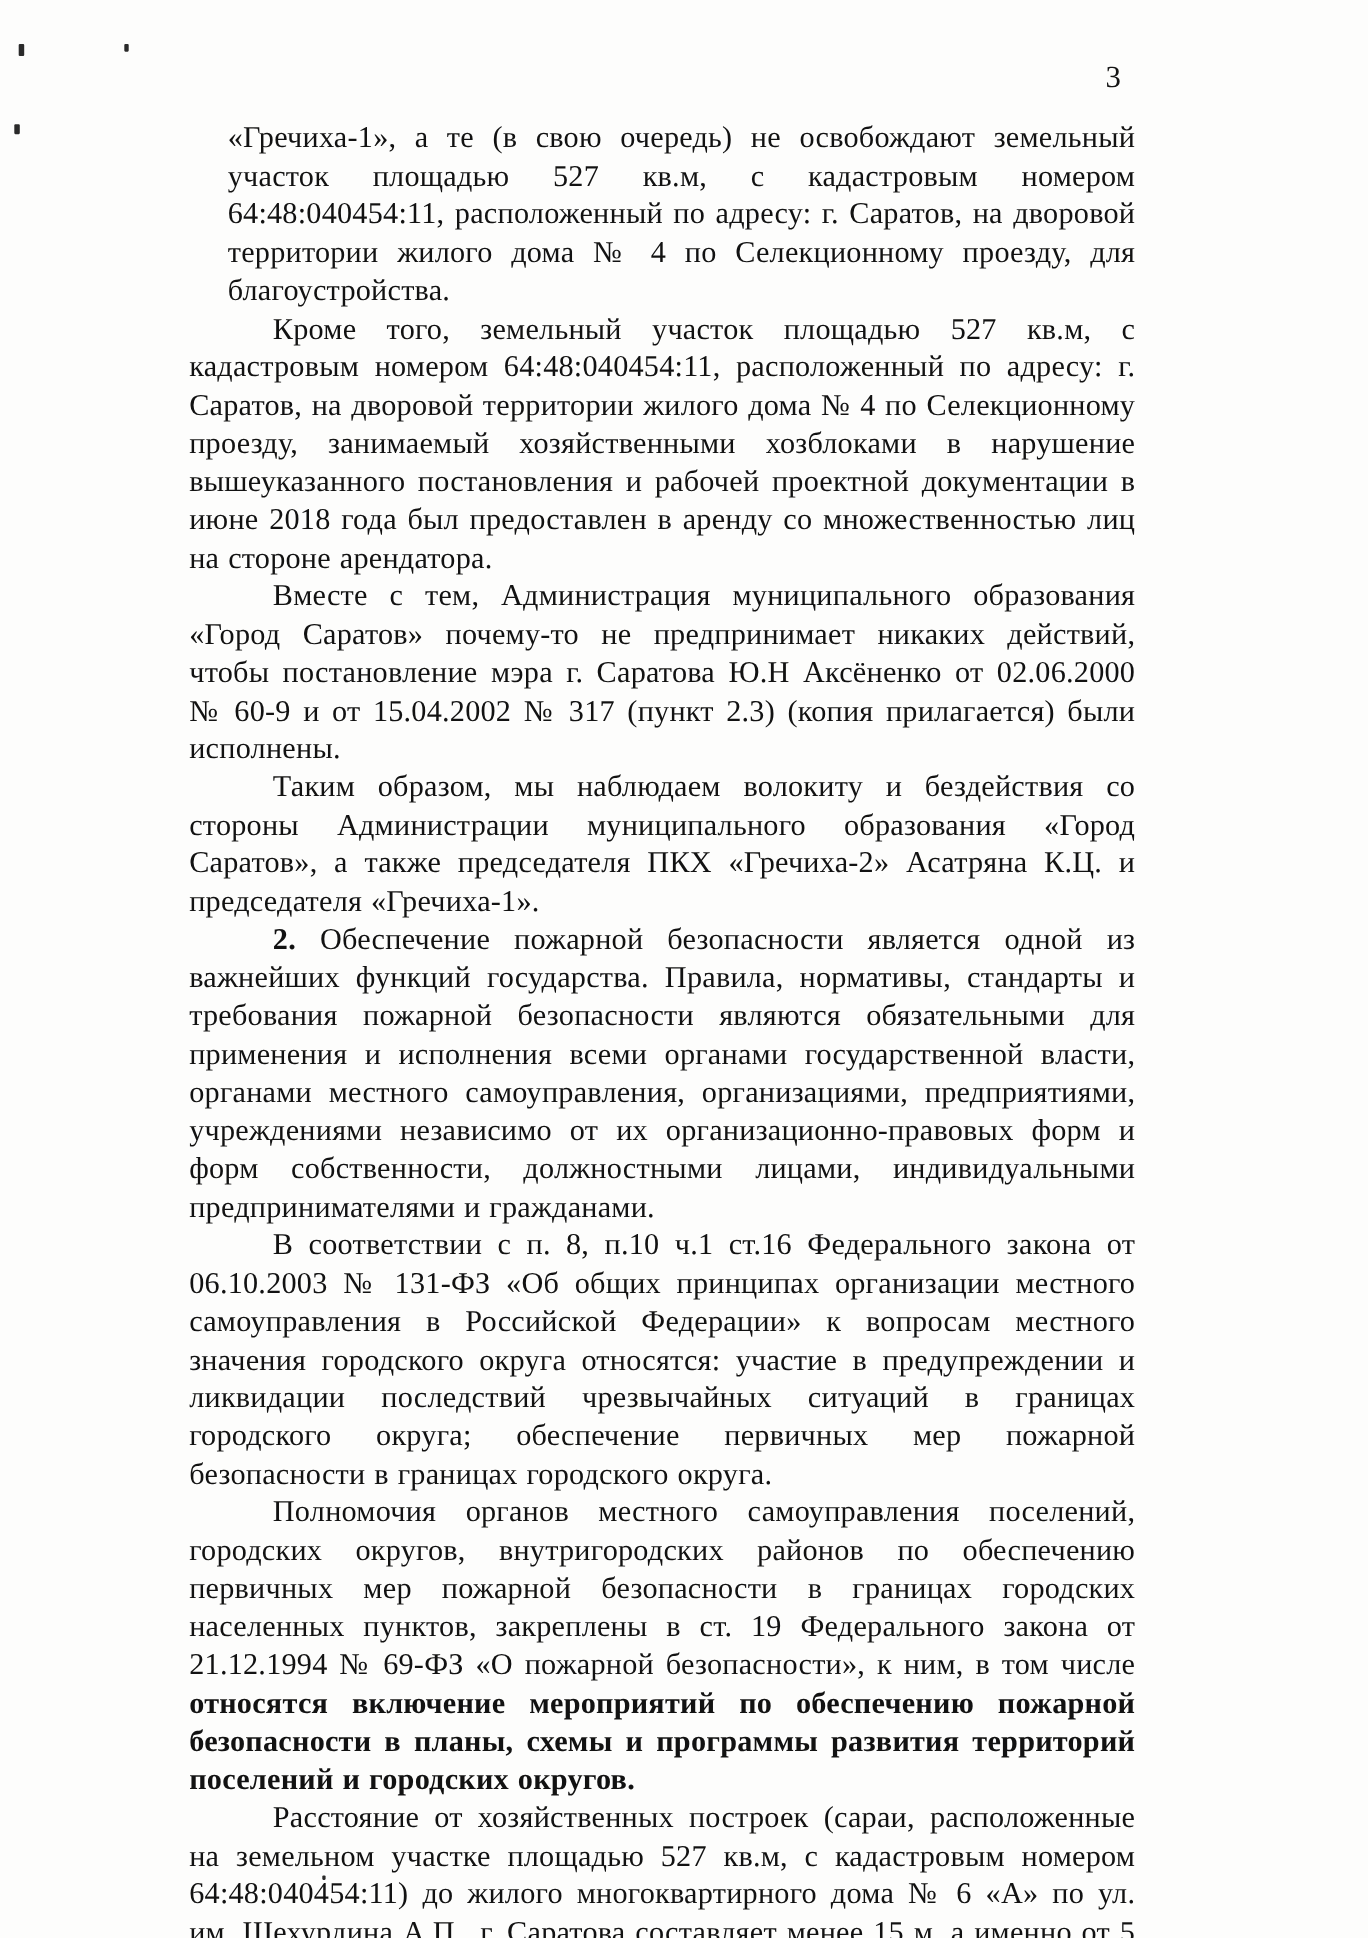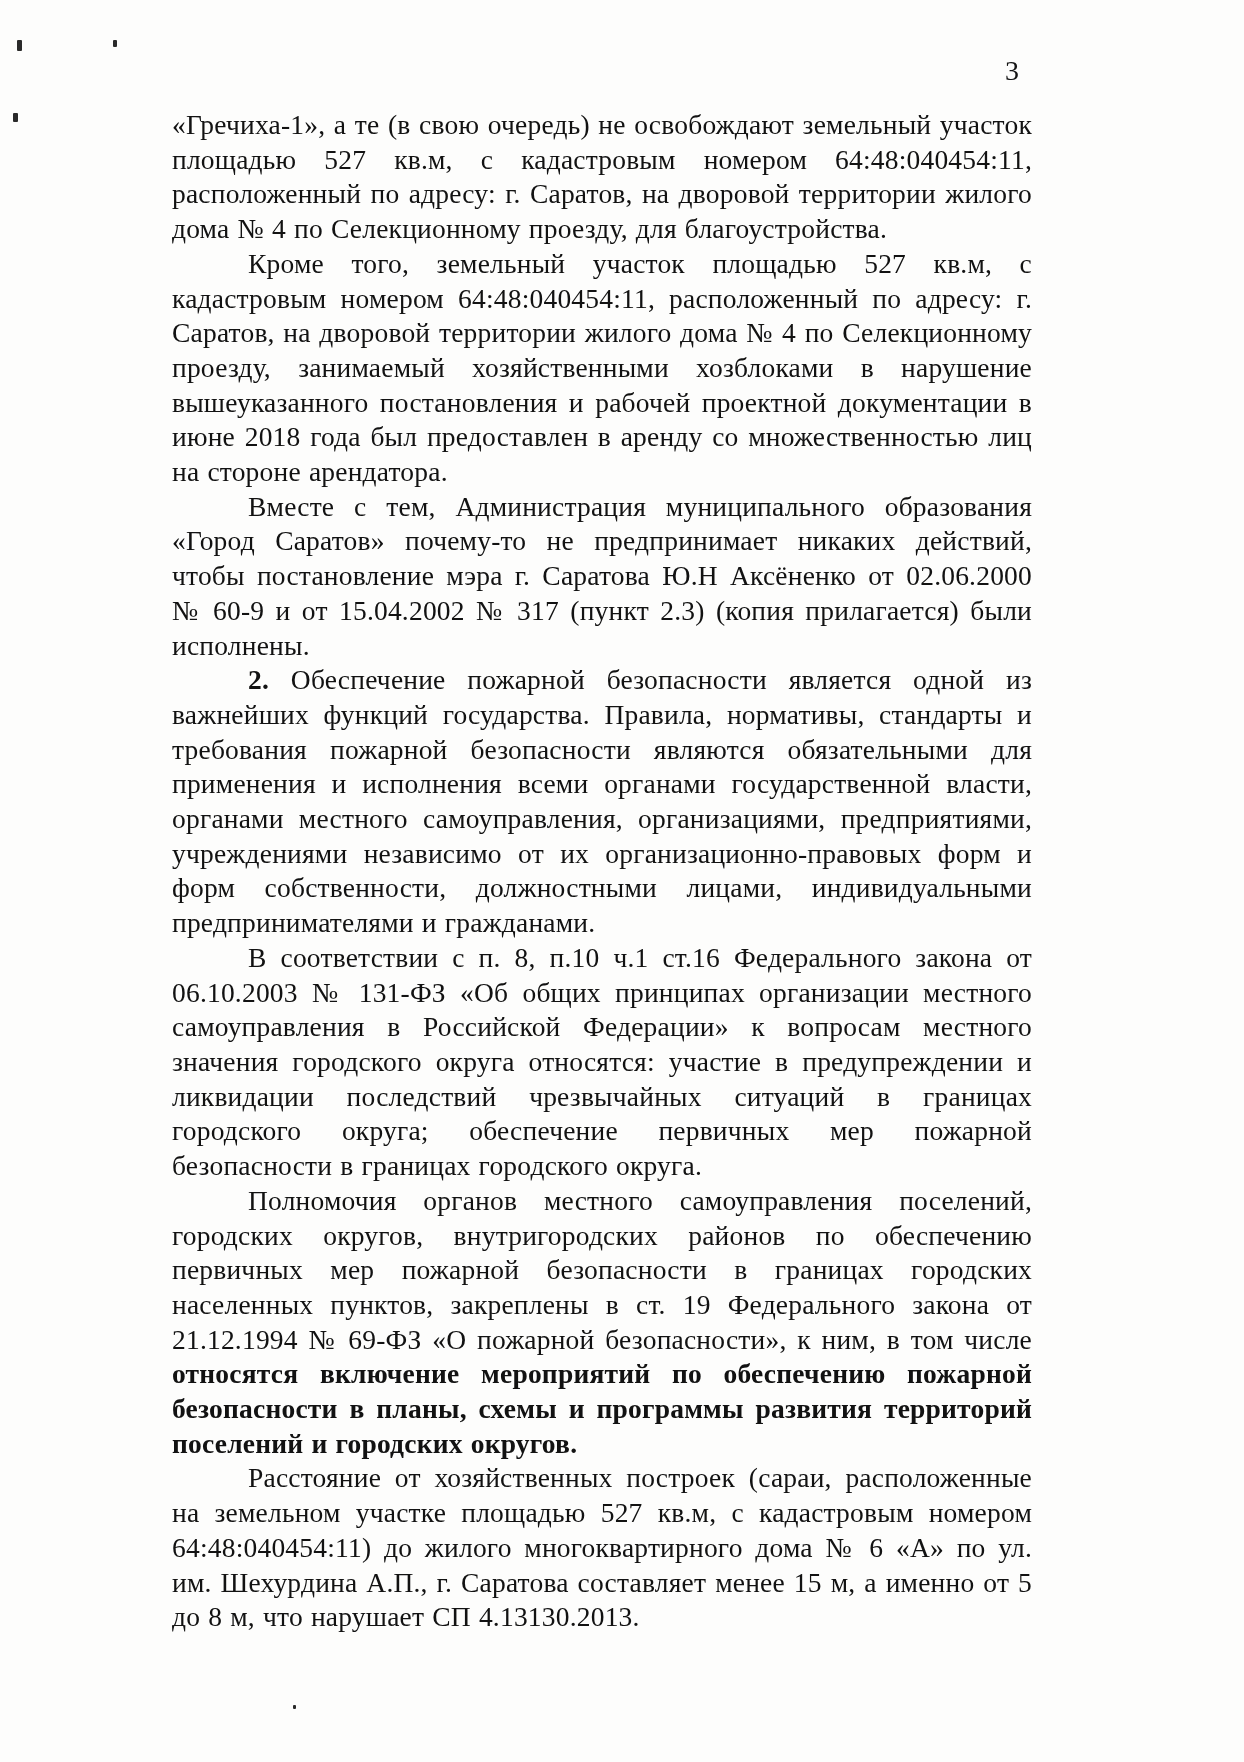--- a/index.html
+++ b/index.html
@@ -34,20 +34,21 @@
     text-align: justify;
     letter-spacing: 0.2px;
     word-spacing: 1px;
   }
   .para {
     margin: 0;
     text-indent: 76px;
   }
   .para.continuation {
     text-indent: 0;
+    margin-left: 35px;
   }
   .seg-bold {
     font-weight: bold;
   }
   
   .speck {
     position: absolute;
     background: #2a2a2a;
     border-radius: 1px;
   }
@@ -69,20 +70,21 @@
   <div class="page-number">3</div>
 
   <div class="body-text">
 
     <p class="para continuation"><span>«Гречиха-1», а те (в свою очередь) не освобождают земельный участок площадью 527 кв.м, с кадастровым номером 64:48:040454:11, расположенный по адресу: г. Саратов, на дворовой территории жилого дома № 4 по Селекционному проезду, для благоустройства.</span></p>
 
     <p class="para"><span>Кроме того, земельный участок площадью 527 кв.м, с кадастровым номером 64:48:040454:11, расположенный по адресу: г. Саратов, на дворовой территории жилого дома № 4 по Селекционному проезду, занимаемый хозяйственными хозблоками в нарушение вышеуказанного постановления и рабочей проектной документации в июне 2018 года был предоставлен в аренду со множественностью лиц на стороне арендатора.</span></p>
 
     <p class="para"><span>Вместе с тем, Администрация муниципального образования «Город Саратов» почему-то не предпринимает никаких действий, чтобы постановление мэра г. Саратова Ю.Н Аксёненко от 02.06.2000 № 60-9 и от 15.04.2002 № 317 (пункт 2.3) (копия прилагается) были исполнены.</span></p>
 
+    <p class="para"><span>Таким образом, мы наблюдаем волокиту и бездействия со стороны Администрации муниципального образования «Город Саратов», а также председателя ПКХ «Гречиха-2» Асатряна К.Ц. и председателя «Гречиха-1».</span></p>
 
     <p class="para"><span class="seg-bold">2. </span><span>Обеспечение пожарной безопасности является одной из важнейших функций государства. Правила, нормативы, стандарты и требования пожарной безопасности являются обязательными для применения и исполнения всеми органами государственной власти, органами местного самоуправления, организациями, предприятиями, учреждениями независимо от их организационно-правовых форм и форм собственности, должностными лицами, индивидуальными предпринимателями и гражданами.</span></p>
 
     <p class="para"><span>В соответствии с п. 8, п.10 ч.1 ст.16 Федерального закона от 06.10.2003 № 131-ФЗ «Об общих принципах организации местного самоуправления в Российской Федерации» к вопросам местного значения городского округа относятся: участие в предупреждении и ликвидации последствий чрезвычайных ситуаций в границах городского округа; обеспечение первичных мер пожарной безопасности в границах городского округа.</span></p>
 
     <p class="para"><span>Полномочия органов местного самоуправления поселений, городских округов, внутригородских районов по обеспечению первичных мер пожарной безопасности в границах городских населенных пунктов, закреплены в ст. 19 Федерального закона от 21.12.1994 № 69-ФЗ «О пожарной безопасности», к ним, в том числе </span><span class="seg-bold">относятся включение мероприятий по обеспечению пожарной безопасности в планы, схемы и программы развития территорий поселений и городских округов.</span></p>
 
     <p class="para"><span>Расстояние от хозяйственных построек (сараи, расположенные на земельном участке площадью 527 кв.м, с кадастровым номером 64:48:040454:11) до жилого многоквартирного дома № 6 «А» по ул. им. Шехурдина А.П., г. Саратова составляет менее 15 м, а именно от 5 до 8 м, что нарушает СП 4.13130.2013.</span></p>
 
   </div>

